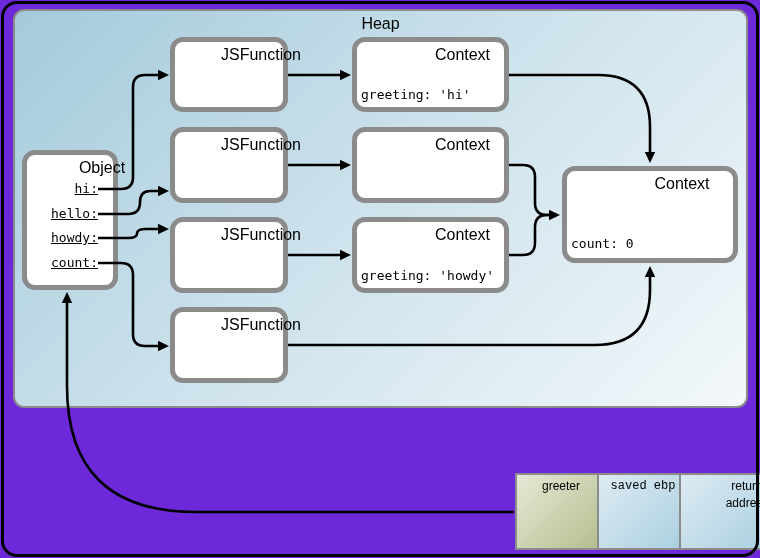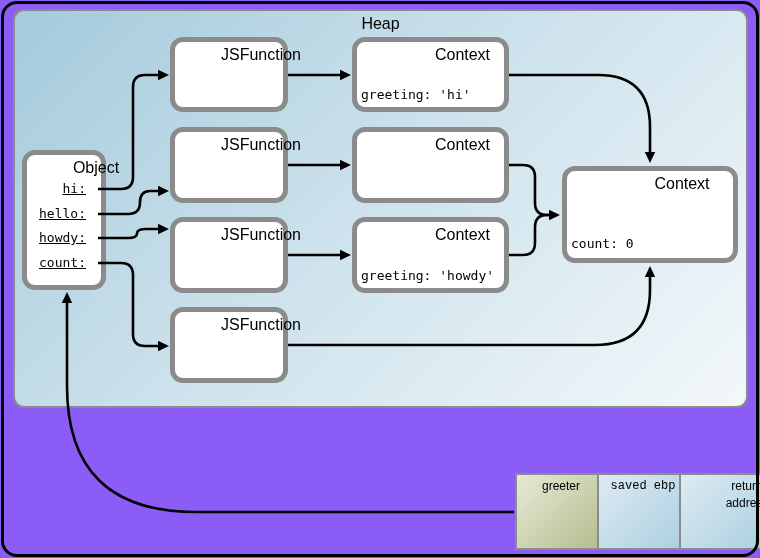--- a/index.html
+++ b/index.html
@@ -9,21 +9,21 @@
     --node-border:#8b8b8b;
     --arrow:#000000;
     --greeter-start:#e6e9d6;
     --greeter-end:#b2bc8c;
     --stack-blue-start:#ddebf3;
     --stack-blue-end:#aacfe0;
     --outer-border:#000000;
   }
   html,body{margin:0;padding:0;background:#fff;}
   .stage{
-    position:relative;width:760px;height:558px;background:#8b5cf6;
+    position:relative;width:760px;height:558px;background:#6d28d9;
     font-family:"Liberation Sans",sans-serif;color:#000;overflow:hidden;
   }
   .outer-frame{
     position:absolute;left:1px;top:1px;width:758px;height:556px;
     border:3px solid var(--outer-border);border-radius:16px;box-sizing:border-box;
     pointer-events:none;
   }
   .heap{
     position:absolute;left:13px;top:9px;width:735px;height:399px;box-sizing:border-box;
     border:2px solid var(--node-border);border-radius:11px;
@@ -60,21 +60,21 @@
 </style>
 </head>
 <body>
 
 <div class="stage">
 
   <div class="heap">
     <div class="heap-title">Heap</div>
   </div>
 
-  <div class="node" style="left:22px;top:150px;width:84px;height:140px;">
+  <div class="node" style="left:22px;top:150px;width:96px;height:140px;">
     <div class="title">Object</div>
     <div class="obj-field mono" style="top:25px;">hi:</div>
     <div class="obj-field mono" style="top:50px;">hello:</div>
     <div class="obj-field mono" style="top:74px;">howdy:</div>
     <div class="obj-field mono" style="top:99px;">count:</div>
   </div>
 
   <div class="node" style="left:170px;top:37px;width:118px;height:75px;">
     <div class="title">JSFunction</div>
   </div>

